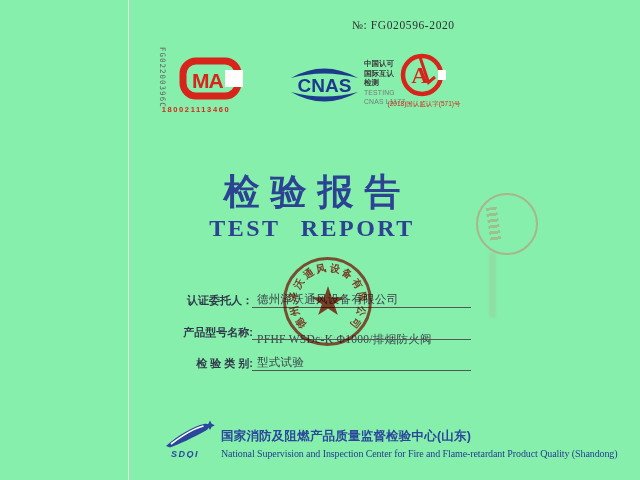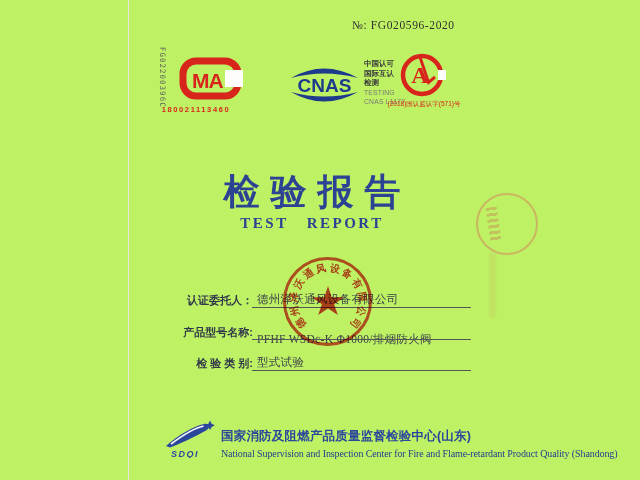--- a/index.html
+++ b/index.html
@@ -1,18 +1,18 @@
 <!DOCTYPE html>
 <html><head>
 <meta charset="utf-8">
 <style>
   html,body{margin:0;padding:0;background:#ffffff;}
   #canvas{
     position:relative;width:640px;height:480px;overflow:hidden;
-    background:#bef264;font-family:"Liberation Sans",sans-serif;
+    background:#86efac;font-family:"Liberation Sans",sans-serif;
   }
   .abs{position:absolute;}
   
   #page-edge{left:128px;top:0;width:1px;height:480px;background:#e4e4e1;}
   
   #report-no{left:352px;top:19px;font-family:"Liberation Serif",serif;
     font-size:11.5px;color:#2f2f2f;letter-spacing:.6px;white-space:nowrap;}
   
   #side-code{left:167px;top:47px;transform:rotate(90deg);transform-origin:0 0;
     font-family:"DejaVu Sans Mono",monospace;font-size:7.5px;color:#5d5d5d;
@@ -26,21 +26,21 @@
   #cnas-caption{left:364px;top:59px;line-height:9.5px;white-space:nowrap;}
   #cnas-caption .zh{font-size:7.5px;color:#3c3c3c;font-weight:bold;display:block;}
   #cnas-caption .en{font-size:6.8px;color:#787878;display:block;letter-spacing:.2px;}
   #cal-logo{left:399px;top:52px;}
   #cal-caption{left:378px;top:100px;width:92px;text-align:center;font-size:6.5px;
     color:#d8251c;white-space:nowrap;}
   
   #title-zh{left:122px;top:168px;width:380px;text-align:center;font-size:36px;
     font-weight:bold;color:#2c4394;letter-spacing:11px;text-indent:11px;white-space:nowrap;}
   #title-en{left:122px;top:215px;width:380px;text-align:center;
-    font-family:"Liberation Serif",serif;font-size:15px;font-weight:bold;
+    font-family:"Liberation Serif",serif;font-size:24px;font-weight:bold;
     color:#2c4394;letter-spacing:2.5px;word-spacing:12px;white-space:nowrap;}
   
   #ghost-stamp{left:476px;top:193px;width:58px;height:58px;border-radius:50%;
     border:2px solid rgba(219,100,94,.42);filter:blur(.4px);}
   #ghost-stamp-inner{left:10px;top:12px;width:11px;height:34px;transform:rotate(-8deg);
     background:repeating-linear-gradient(rgba(208,82,76,.30) 0 3px,transparent 3px 6px);}
   #ghost-smudge{left:489px;top:252px;width:7px;height:66px;border-radius:4px;
     background:rgba(214,92,86,.10);filter:blur(1px);}
   
   .field-label{width:78px;text-align:right;font-size:11px;font-weight:600;

